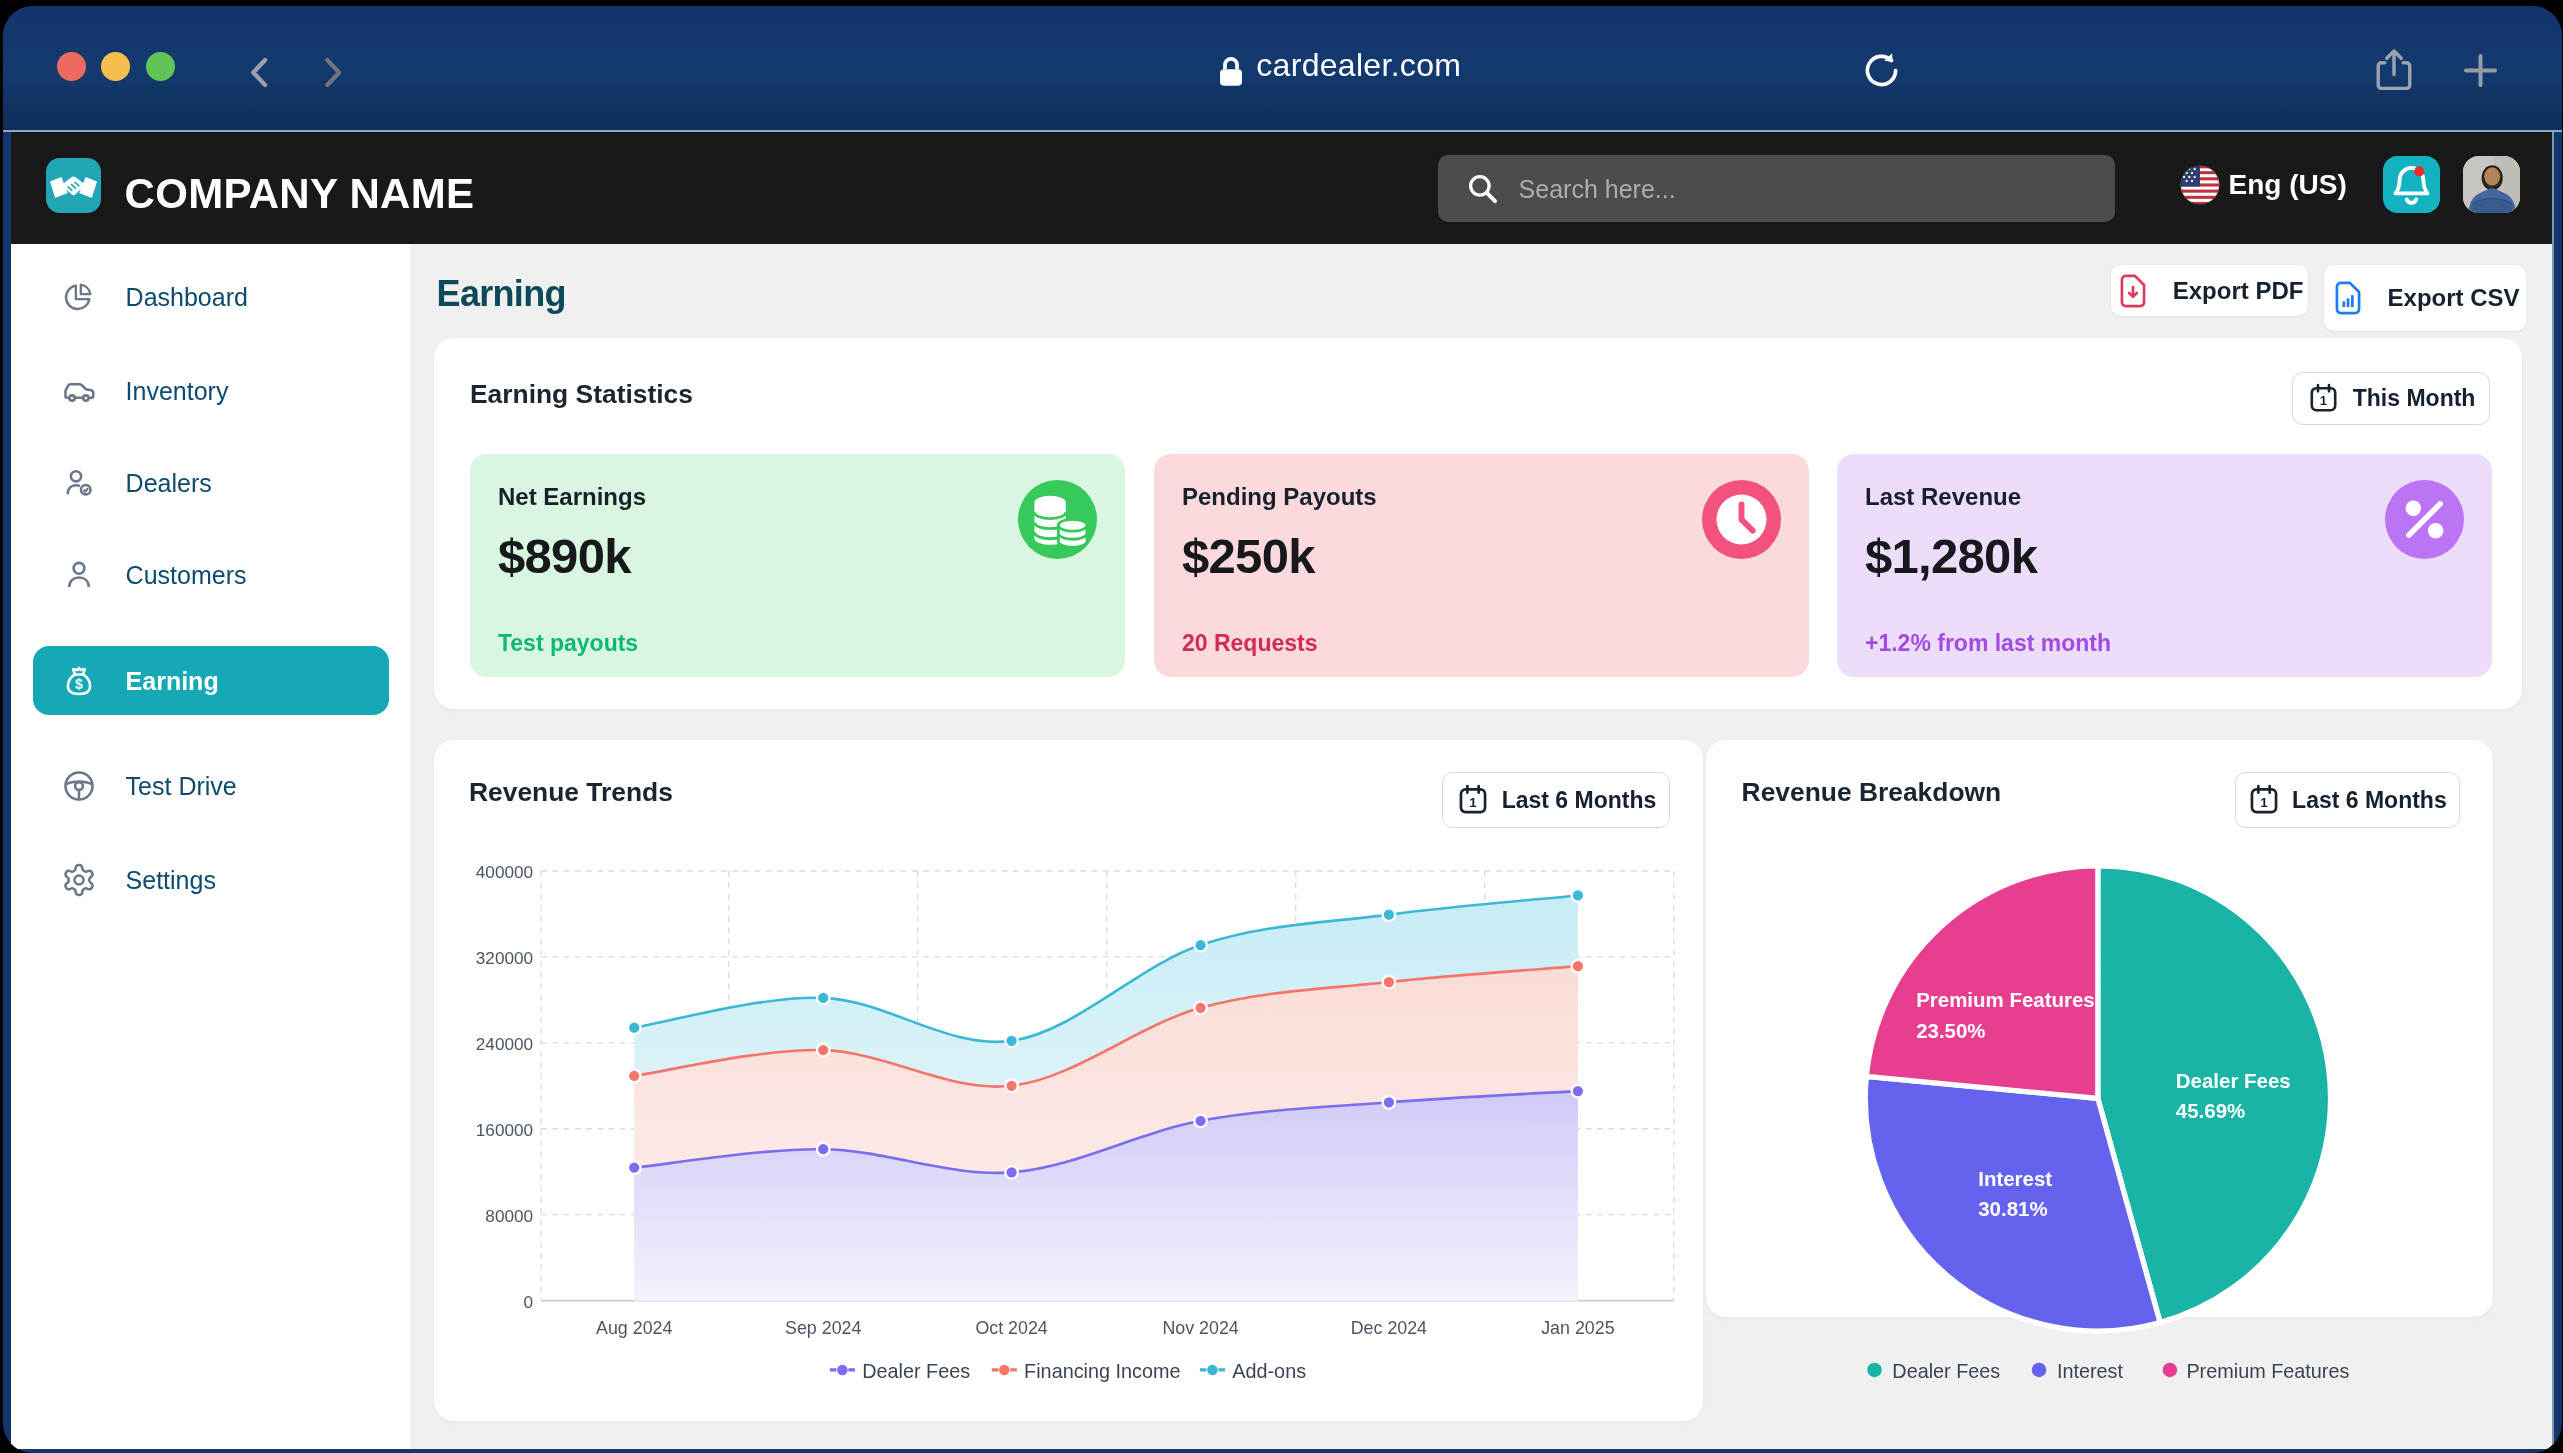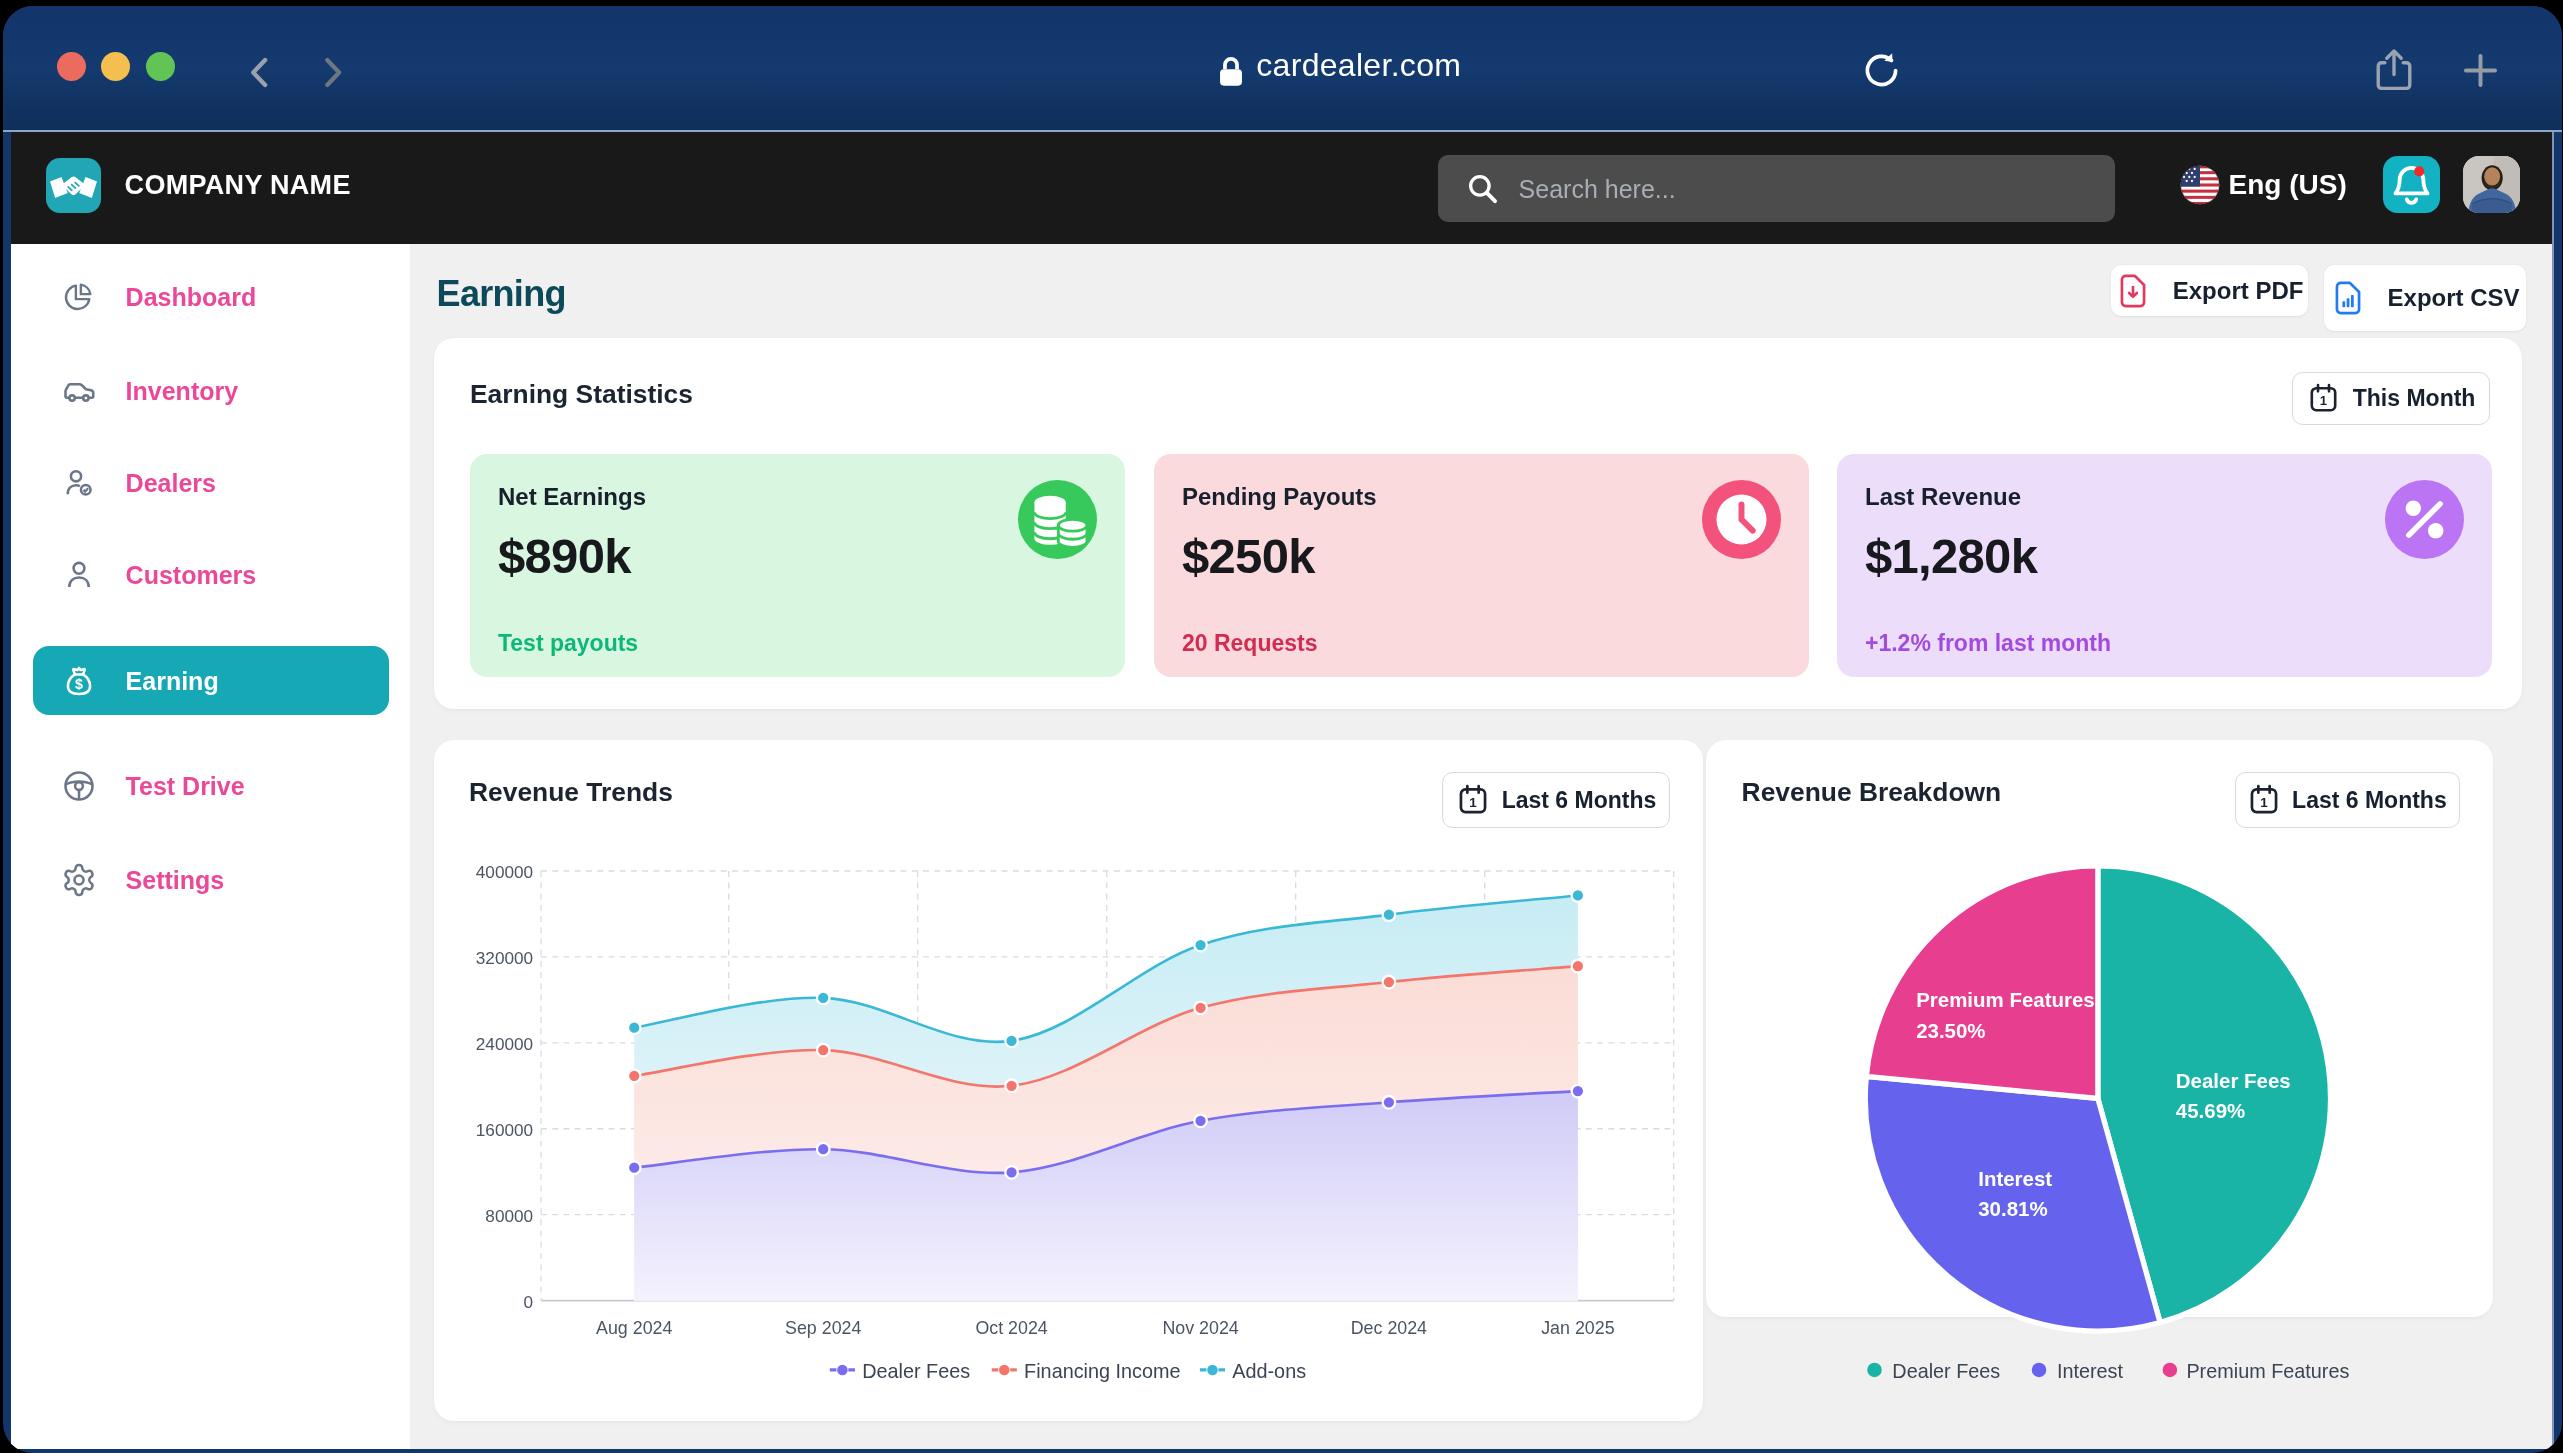--- a/index.html
+++ b/index.html
@@ -7,21 +7,21 @@
 #stage{position:relative;width:2563px;height:1454px;background:#000}
 #win{position:absolute;left:3.3px;top:6px;right:0.7px;bottom:1.3px;border-radius:30px;background:#14376b;overflow:hidden}
 #titlebar{position:absolute;left:0;top:0;right:0;height:124px;background:linear-gradient(180deg,#12346a 0%,#143a6f 50%,#0f2e59 100%)}
 #tbline{position:absolute;left:0;top:124px;right:0;height:2px;background:#8ca6c6}
 #content{position:absolute;left:7.3px;top:126px;right:10.6px;bottom:4px;background:#f0f0f1;overflow:hidden}
 #rline{position:absolute;top:126px;bottom:4px;right:8px;width:2.6px;background:#7e95b7}
 .tl{position:absolute;top:46px;width:29px;height:29px;border-radius:50%}
 #header{position:absolute;left:0;top:0;right:0;height:112px;background:#191919}
 #sidebar{position:absolute;left:0;top:112px;width:399px;bottom:0;background:#fff}
 #main{position:absolute;left:399px;top:112px;right:0;bottom:0}
-.navitem{position:absolute;left:0;width:399px;height:69px;color:#ec4899;font-size:25px;font-weight:700}
+.navitem{position:absolute;left:0;width:399px;height:69px;color:#0c4a6e;font-size:25px;font-weight:400}
 .navitem .lbl{position:absolute;left:115px;top:50%;transform:translateY(-50%)}
 .navitem svg{position:absolute;left:50px;top:50%;transform:translateY(-50%)}
 .card{position:absolute;background:#fff;border-radius:20px;box-shadow:0 1.3px 4px rgba(15,23,42,.04)}
 .btn{position:absolute;white-space:nowrap;background:#fff;border:1.3px solid #d5d9de;border-radius:10.6px;display:flex;align-items:center;justify-content:center;gap:22px;color:#16202e;font-weight:600}
 .statcard{position:absolute;top:116px;width:655px;height:223px;border-radius:17px}
 .statcard .t{position:absolute;left:28px;top:29px;font-size:24px;font-weight:600;color:#17202b}
 .statcard .v{position:absolute;left:28px;top:74px;font-size:49px;font-weight:700;color:#17191d;letter-spacing:-0.7px}
 .statcard .s{position:absolute;left:28px;top:176px;font-size:23px;font-weight:700}
 .statcard .ic{position:absolute;left:548px;top:26.4px;width:79px;height:79px;border-radius:50%}
 .ctitle{position:absolute;font-size:26.4px;font-weight:700;color:#1b2430}
@@ -64,21 +64,21 @@
               <g fill="#fff">
                 <path d="M3.5 20.5 L13.5 16.6 L19 30.5 L8 34.8 Z"></path>
                 <path d="M44.5 20.5 L34.5 16.6 L29 30.5 L40 34.8 Z"></path>
                 <path d="M16 21.5 L22.5 16.6 Q24 15.6 25.5 16.6 L32 21.5 Q33.8 23 32.3 25.4 L25.6 31.8 Q24 33.1 22.4 31.8 L15.7 25.4 Q14.2 23 16 21.5 Z"></path>
               </g>
               <g stroke="#21a6b6" stroke-width="1.5" fill="none" stroke-linecap="round">
                 <path d="M19.3 25.2 l3.2 3 M22.4 23.3 l3.2 3 M25.5 21.4 l3.2 3"></path>
               </g>
             </svg>
     </div>
-    <div class="abs" style="left:114px;top:38px;color:#fff;font-size:27px;font-weight:700;letter-spacing:0.3px">COMPANY NAME</div>
+    <div class="abs" style="left:114px;top:38px;color:#fff;font-size:42px;font-weight:700;letter-spacing:0.3px">COMPANY NAME</div>
     <div class="abs" style="left:1427px;top:22.5px;width:677px;height:67px;border-radius:10px;background:#4c4c4c">
       <svg class="abs" style="left:28px;top:17px" width="33" height="33" viewBox="0 0 50 50">
               <circle cx="21" cy="21" r="14" fill="none" stroke="#fff" stroke-width="5"></circle>
               <path d="M32 32 L44 44" stroke="#fff" stroke-width="6" stroke-linecap="round"></path>
             </svg>
       <div class="abs" style="left:81px;top:20px;color:#a9aeb6;font-size:25px">Search here...</div>
     </div>
     <svg class="abs" style="left:2169px;top:33px" width="40" height="40" viewBox="0 0 60 60">
       <defs>
               <clipPath id="fc">

